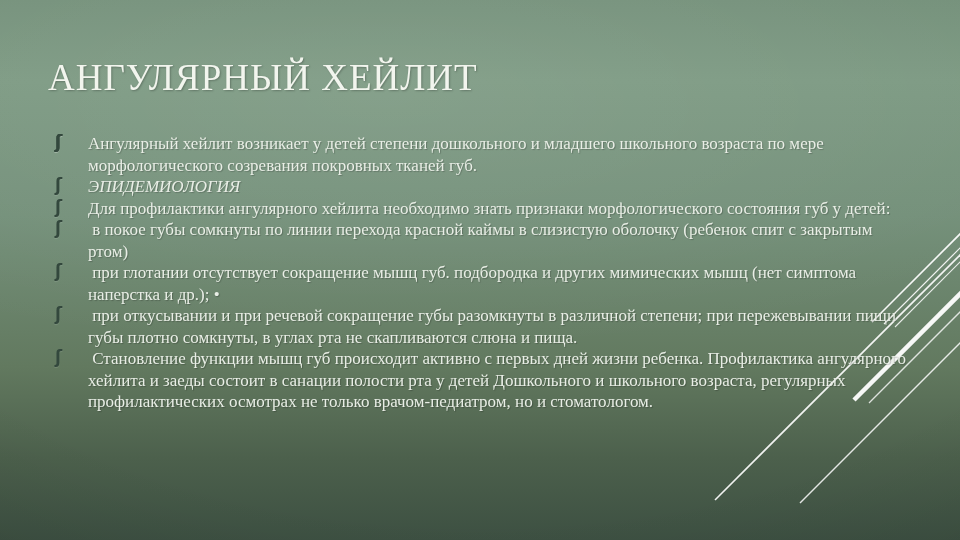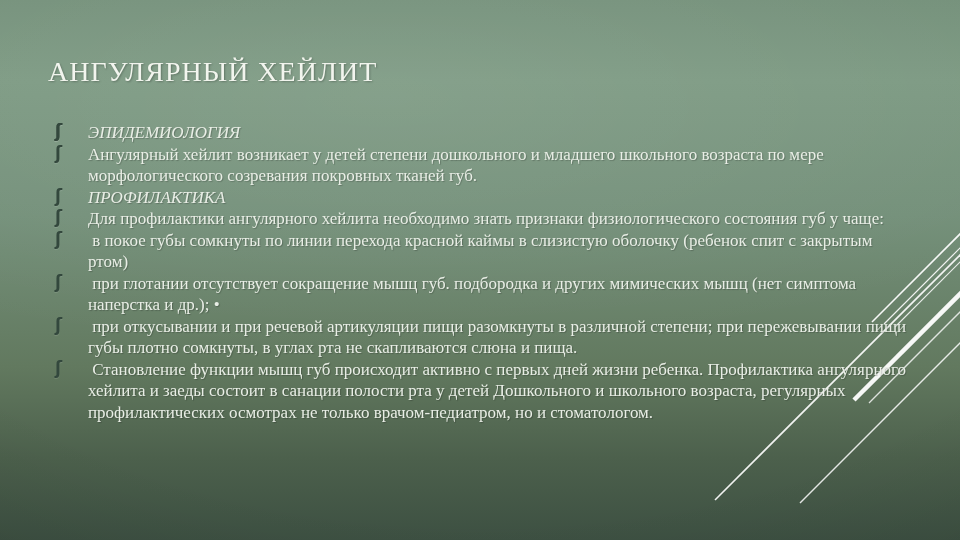--- a/index.html
+++ b/index.html
@@ -27,21 +27,21 @@
     pointer-events: none;
   }
   .content {
     position: absolute;
     left: 48px;
     top: 56px;
     right: 44px;
   }
   .title {
     margin: 0 0 34px 0;
-    font-size: 28px;
+    font-size: 37px;
     font-weight: normal;
     letter-spacing: 1px;
     color: #f2f5ee;
     text-shadow: 1px 1px 2px rgba(0,0,0,0.25);
   }
   ul.bullets {
     list-style: none;
     margin: 0;
     padding: 0;
   }
@@ -90,51 +90,50 @@
 
   <div class="content">
     <h1 class="title">АНГУЛЯРНЫЙ ХЕЙЛИТ</h1>
     <ul class="bullets" id="bullet-list">
   <li class="bullet-item">
     <span class="glyph">ʃ</span>
   </li>
 
   <li class="bullet-item">
     <span class="glyph">ʃ</span>
-    <span class="txt italic">ЭПИДЕМИОЛОГИЯ</span>
   </li>
 
   <li class="bullet-item">
     <span class="glyph">ʃ</span>
     <span class="txt">Ангулярный хейлит возникает у детей степени дошкольного и младшего школьного возраста по мере морфологического созревания покровных тканей губ.</span>
   </li>
 
   <li class="bullet-item">
     <span class="glyph">ʃ</span>
-    <span class="txt italic">ПРОФИЛАКТИКА</span>
+    <span class="txt italic">ЭПИДЕМИОЛОГИЯ</span>
   </li>
 
   <li class="bullet-item">
     <span class="glyph">ʃ</span>
-    <span class="txt">Для профилактики ангулярного хейлита необходимо знать признаки физиологического состояния губ у чаще:</span>
+    <span class="txt">Для профилактики ангулярного хейлита необходимо знать признаки морфологического состояния губ у детей:</span>
   </li>
 
   <li class="bullet-item">
     <span class="glyph">ʃ</span>
     <span class="txt"> в покое губы сомкнуты по линии перехода красной каймы в слизистую оболочку (ребенок спит с закрытым ртом)</span>
   </li>
 
   <li class="bullet-item">
     <span class="glyph">ʃ</span>
     <span class="txt"> при глотании отсутствует сокращение мышц губ. подбородка и других мимических мышц (нет симптома наперстка и др.); •</span>
   </li>
 
   <li class="bullet-item">
     <span class="glyph">ʃ</span>
-    <span class="txt"> при откусывании и при речевой артикуляции пищи разомкнуты в различной степени; при пережевывании пищи губы плотно сомкнуты, в углах рта не скапливаются слюна и пища.</span>
+    <span class="txt"> при откусывании и при речевой сокращение губы разомкнуты в различной степени; при пережевывании пищи губы плотно сомкнуты, в углах рта не скапливаются слюна и пища.</span>
   </li>
 
   <li class="bullet-item">
     <span class="glyph">ʃ</span>
     <span class="txt"> Становление функции мышц губ происходит активно с первых дней жизни ребенка. Профилактика ангулярного хейлита и заеды состоит в санации полости рта у детей Дошкольного и школьного возраста, регулярных профилактических осмотрах не только врачом-педиатром, но и стоматологом.</span>
   </li>
 </ul>
   </div>
 
 </div>

